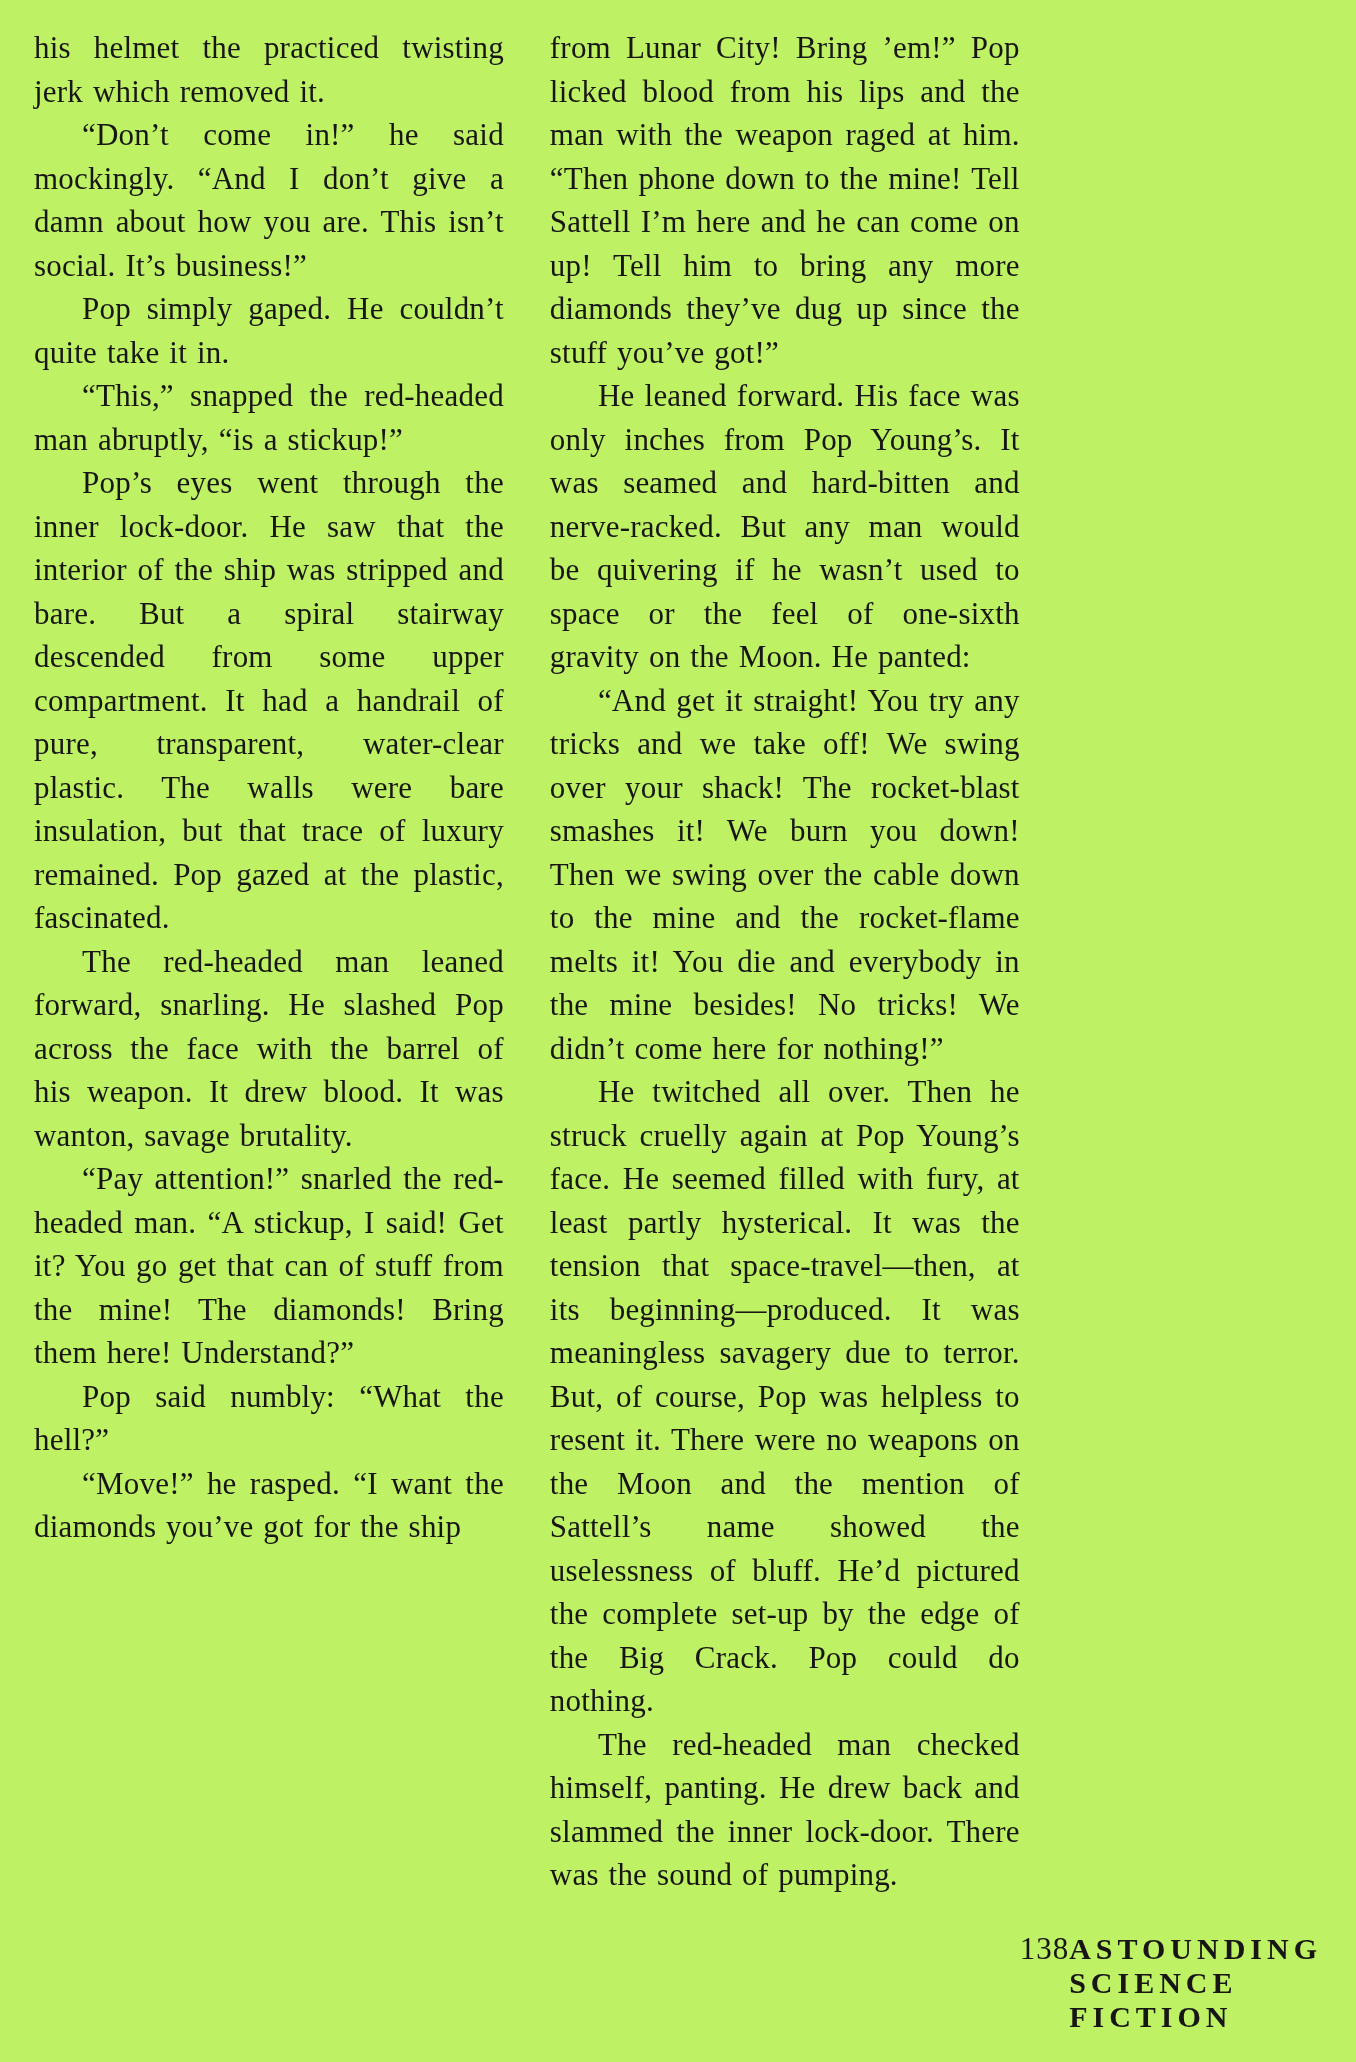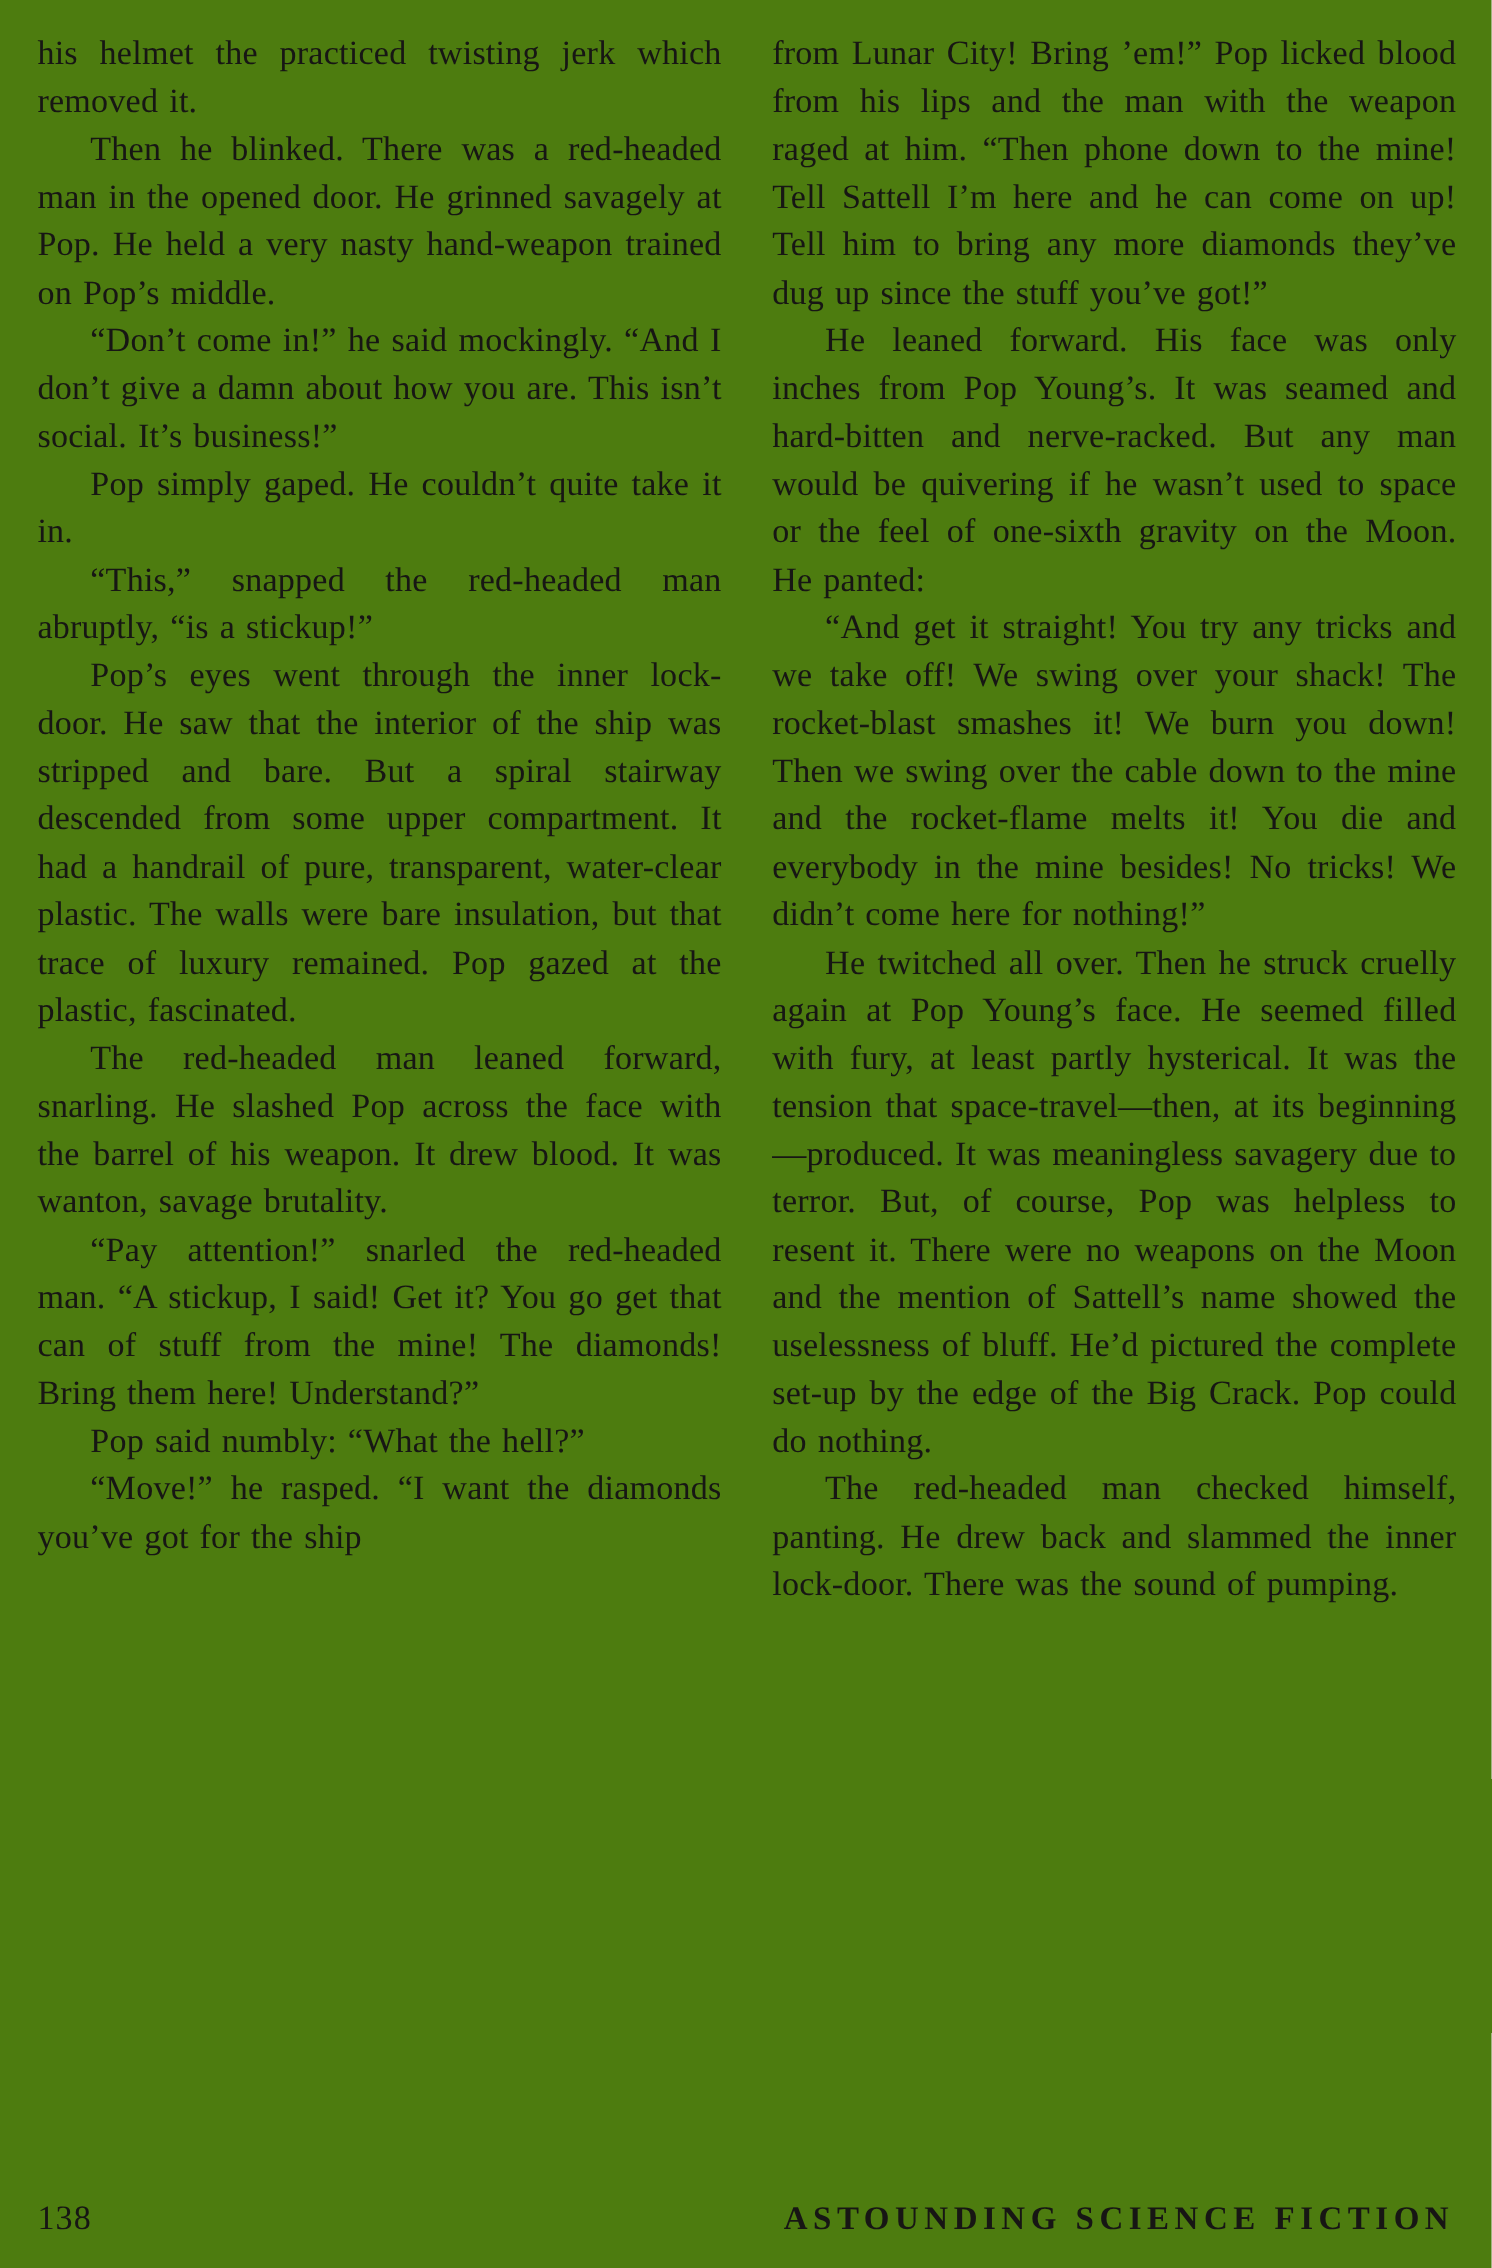--- a/index.html
+++ b/index.html
@@ -4,26 +4,26 @@
 <style>
   html, body {
     margin: 0;
     padding: 0;
     background: #e9e7e0;
   }
   .page {
     width: 1356px;
     height: 2062px;
     margin: 0 auto;
-    background: #4d7c0f;
+    background: #bef264;
     color: #171614;
     box-sizing: border-box;
     padding: 26px 32px 16px 34px;
     display: flex;
-    flex-direction: column;
+    flex-direction: row;
     font-family: "Liberation Serif", "DejaVu Serif", serif;
     overflow: hidden;
   }
   .columns {
     display: flex;
     gap: 46px;
     flex: 1 1 auto;
     align-items: flex-start;
   }
   .col {
@@ -60,21 +60,20 @@
     letter-spacing: 5px;
   }
 </style>
 </head>
 <body>
 
 <div class="page">
   <div class="columns">
     <div class="col" id="left-col">
         <p class="para">his helmet the practiced twisting jerk which removed it.</p>
-        <p class="para indent">Then he blinked. There was a red-headed man in the opened door. He grinned savagely at Pop. He held a very nasty hand-weapon trained on Pop’s middle.</p>
         <p class="para indent">“Don’t come in!” he said mockingly. “And I don’t give a damn about how you are. This isn’t social. It’s business!”</p>
         <p class="para indent">Pop simply gaped. He couldn’t quite take it in.</p>
         <p class="para indent">“This,” snapped the red-headed man abruptly, “is a stickup!”</p>
         <p class="para indent">Pop’s eyes went through the inner lock-door. He saw that the interior of the ship was stripped and bare. But a spiral stairway descended from some upper compartment. It had a handrail of pure, transparent, water-clear plastic. The walls were bare insulation, but that trace of luxury remained. Pop gazed at the plastic, fascinated.</p>
         <p class="para indent">The red-headed man leaned forward, snarling. He slashed Pop across the face with the barrel of his weapon. It drew blood. It was wanton, savage brutality.</p>
         <p class="para indent">“Pay attention!” snarled the red-headed man. “A stickup, I said! Get it? You go get that can of stuff from the mine! The diamonds! Bring them here! Understand?”</p>
         <p class="para indent">Pop said numbly: “What the hell?”</p>
         <p class="para indent">“Move!” he rasped. “I want the diamonds you’ve got for the ship</p>
       </div>
     <div class="col" id="right-col">

